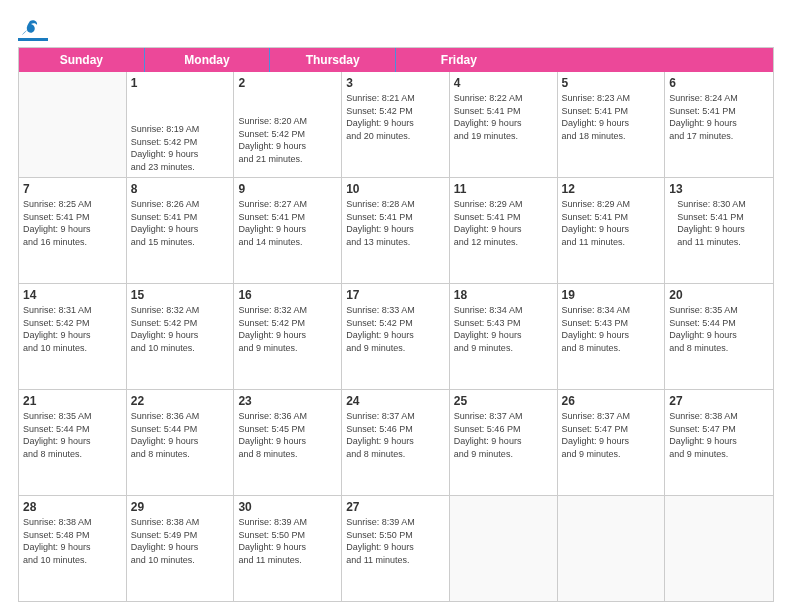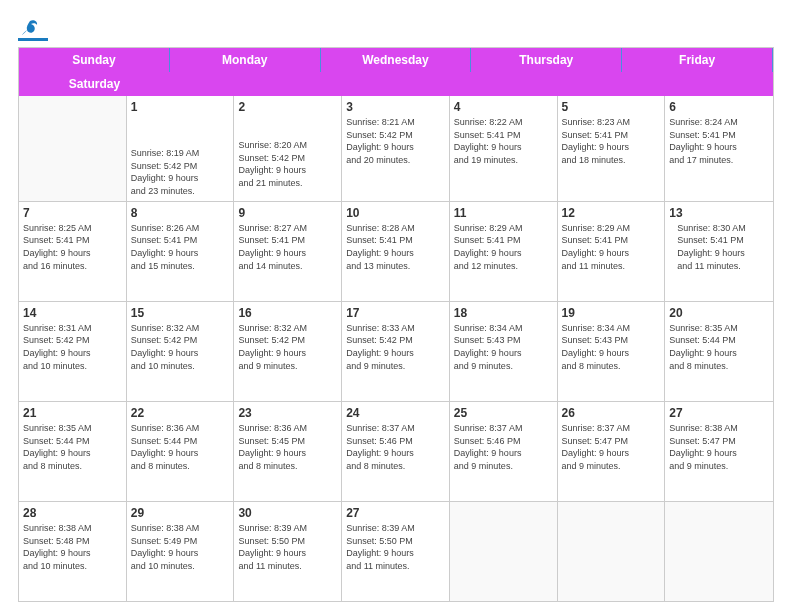--- a/index.html
+++ b/index.html
@@ -45,22 +45,22 @@
       margin-top: 2px;
     }
     .calendar {
       flex: 1;
       display: flex;
       flex-direction: column;
       border: 1px solid #ccc;
     }
     .cal-header {
       display: grid;
-      grid-template-columns: repeat(5, 1fr);
-      background: #d946ef;
+      grid-template-columns: repeat(6, 1fr);
+      background: #ec4899;
     }
     .cal-header-cell {
       color: #fff;
       font-size: 12px;
       font-weight: bold;
       text-align: center;
       padding: 5px 2px;
       border-right: 1px solid #4a8edd;
     }
     .cal-header-cell:last-child { border-right: none; }
@@ -121,24 +121,22 @@
     <div class="title-section">
       <div class="main-title"></div>
       <div class="subtitle"></div>
     </div>
   </div>
 
   <div class="calendar">
     <div class="cal-header">
     <div class="cal-header-cell">Sunday</div>
         <div class="cal-header-cell">Monday</div>
-        <div class="cal-header-cell">Wednesday</div>
         <div class="cal-header-cell">Thursday</div>
         <div class="cal-header-cell">Friday</div>
-        <div class="cal-header-cell">Saturday</div>
       </div>
     <div class="cal-body">
     <div class="cal-row">
           <div class="cal-cell empty"></div>
           <div class="cal-cell">
             <span class="day-num">1</span>
             <div class="cell-text" style="white-space: pre-line; margin-top: 32px;">Sunrise: 8:19 AM
 Sunset: 5:42 PM
 Daylight: 9 hours
 and 23 minutes.</div>

